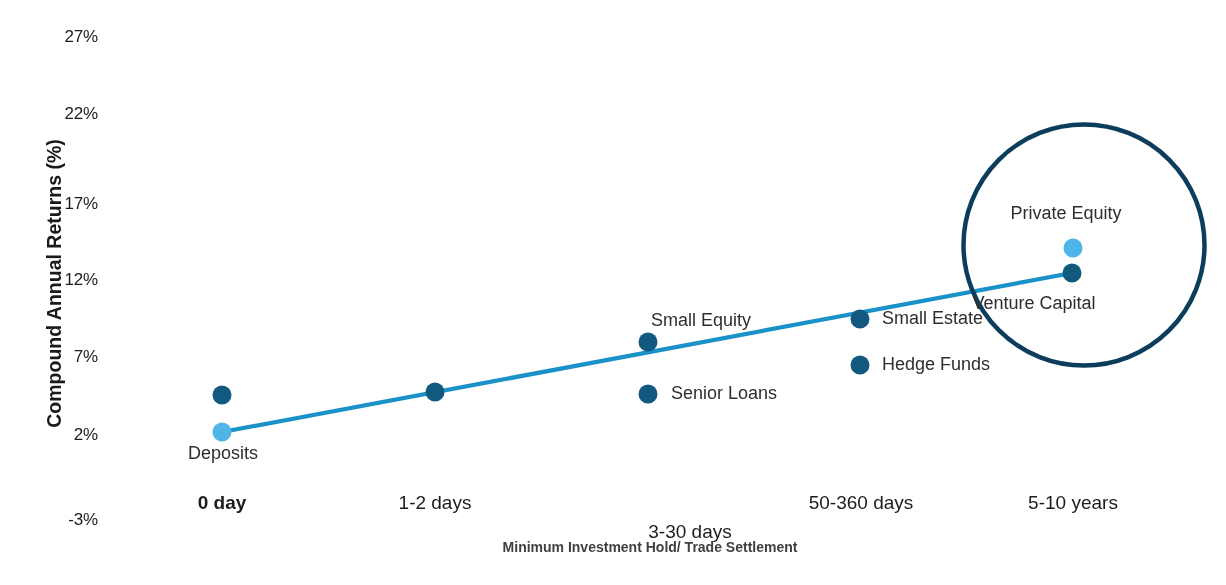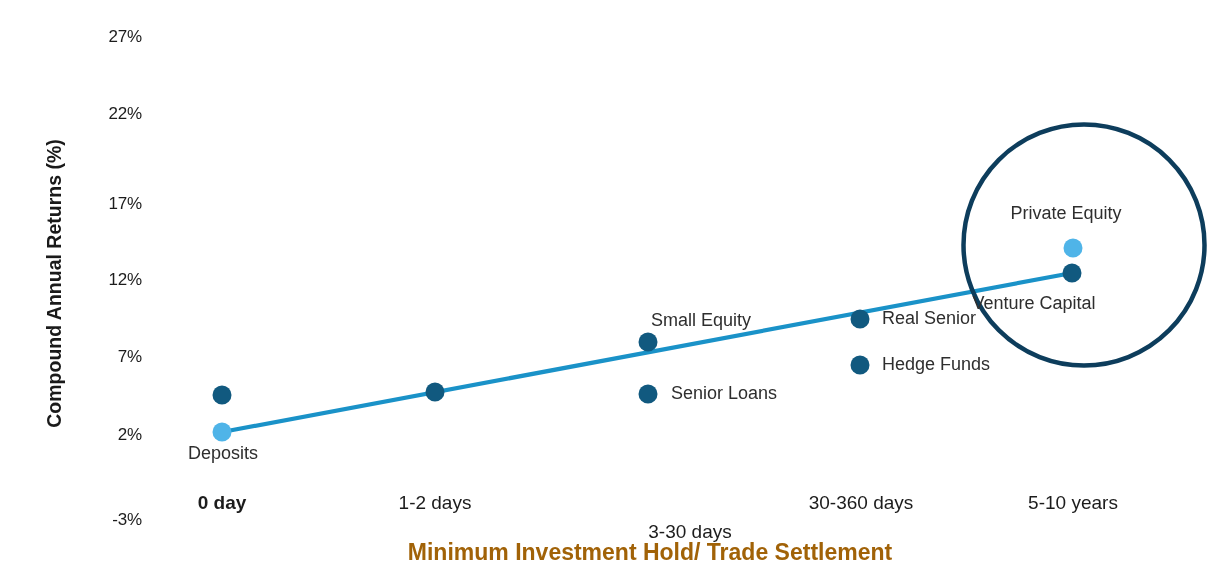--- a/index.html
+++ b/index.html
@@ -29,37 +29,36 @@
   .ytick-label {
     position: absolute;
     text-align: right;
     font-size: 17px;
     font-weight: 400;
     color: #1c1c1c;
     letter-spacing: -0.2px;
     font-family: "Liberation Sans", sans-serif;
     white-space: nowrap;
     transform: translateY(-50%);
-    margin-left: 44px;
   }
   .xtick-label {
     position: absolute;
     text-align: center;
     font-size: 19px;
     font-weight: 400;
     color: #1c1c1c;
     font-family: "Liberation Sans", sans-serif;
     white-space: nowrap;
     transform: translateX(-50%);
   }
   .axis-title-x {
     position: absolute;
-    font-size: 23px;
+    font-size: 14px;
     font-weight: bold;
-    color: #a16207;
+    color: #404040;
     font-family: "Liberation Sans", sans-serif;
     white-space: nowrap;
     transform: translateX(-50%);
   }
   .axis-title-y {
     position: absolute;
     font-size: 19.5px;
     font-weight: bold;
     color: #1a1a1a;
     font-family: "Liberation Sans", sans-serif;
@@ -112,34 +111,34 @@
   <div class="ytick-label" style="left:0px; top:114px; width:98px;">22%</div>
   <div class="ytick-label" style="left:0px; top:204px; width:98px;">17%</div>
   <div class="ytick-label" style="left:0px; top:280px; width:98px;">12%</div>
   <div class="ytick-label" style="left:0px; top:357px; width:98px;">7%</div>
   <div class="ytick-label" style="left:0px; top:435px; width:98px;">2%</div>
   <div class="ytick-label" style="left:0px; top:520px; width:98px;">-3%</div>
 
   <div class="xtick-label" style="left:222px;  top:492px;font-weight:bold;">0 day</div>
   <div class="xtick-label" style="left:435px;  top:492px;">1-2 days</div>
   <div class="xtick-label" style="left:648px;  top:521px;margin-left:42px;">3-30 days</div>
-  <div class="xtick-label" style="left:861px;  top:492px;">30-360 days</div>
+  <div class="xtick-label" style="left:861px;  top:492px;">50-360 days</div>
   <div class="xtick-label" style="left:1073px; top:492px;">5-10 years</div>
 
   <div class="axis-title-x" style="left:650px; top:539px;">Minimum Investment Hold/ Trade Settlement</div>
 
 
   <div class="point-label" style="left:188px; top:443px;">Deposits</div>
 
 
   <div class="point-label" style="left:603px; top:310px;margin-left:48px;">Small Equity</div>
 
   <div class="point-label" style="left:671px; top:383px;">Senior Loans</div>
 
-  <div class="point-label" style="left:882px; top:308px;">Real Senior</div>
+  <div class="point-label" style="left:882px; top:308px;">Small Estate</div>
 
   <div class="point-label" style="left:882px; top:354px;">Hedge Funds</div>
 
   <div class="point-label anchor-middle" style="left:1066px; top:203px;">Private Equity</div>
 
   <div class="point-label anchor-middle" style="left:1034px; top:293px;">Venture Capital</div>
 
 </div>
 
 </body></html>

